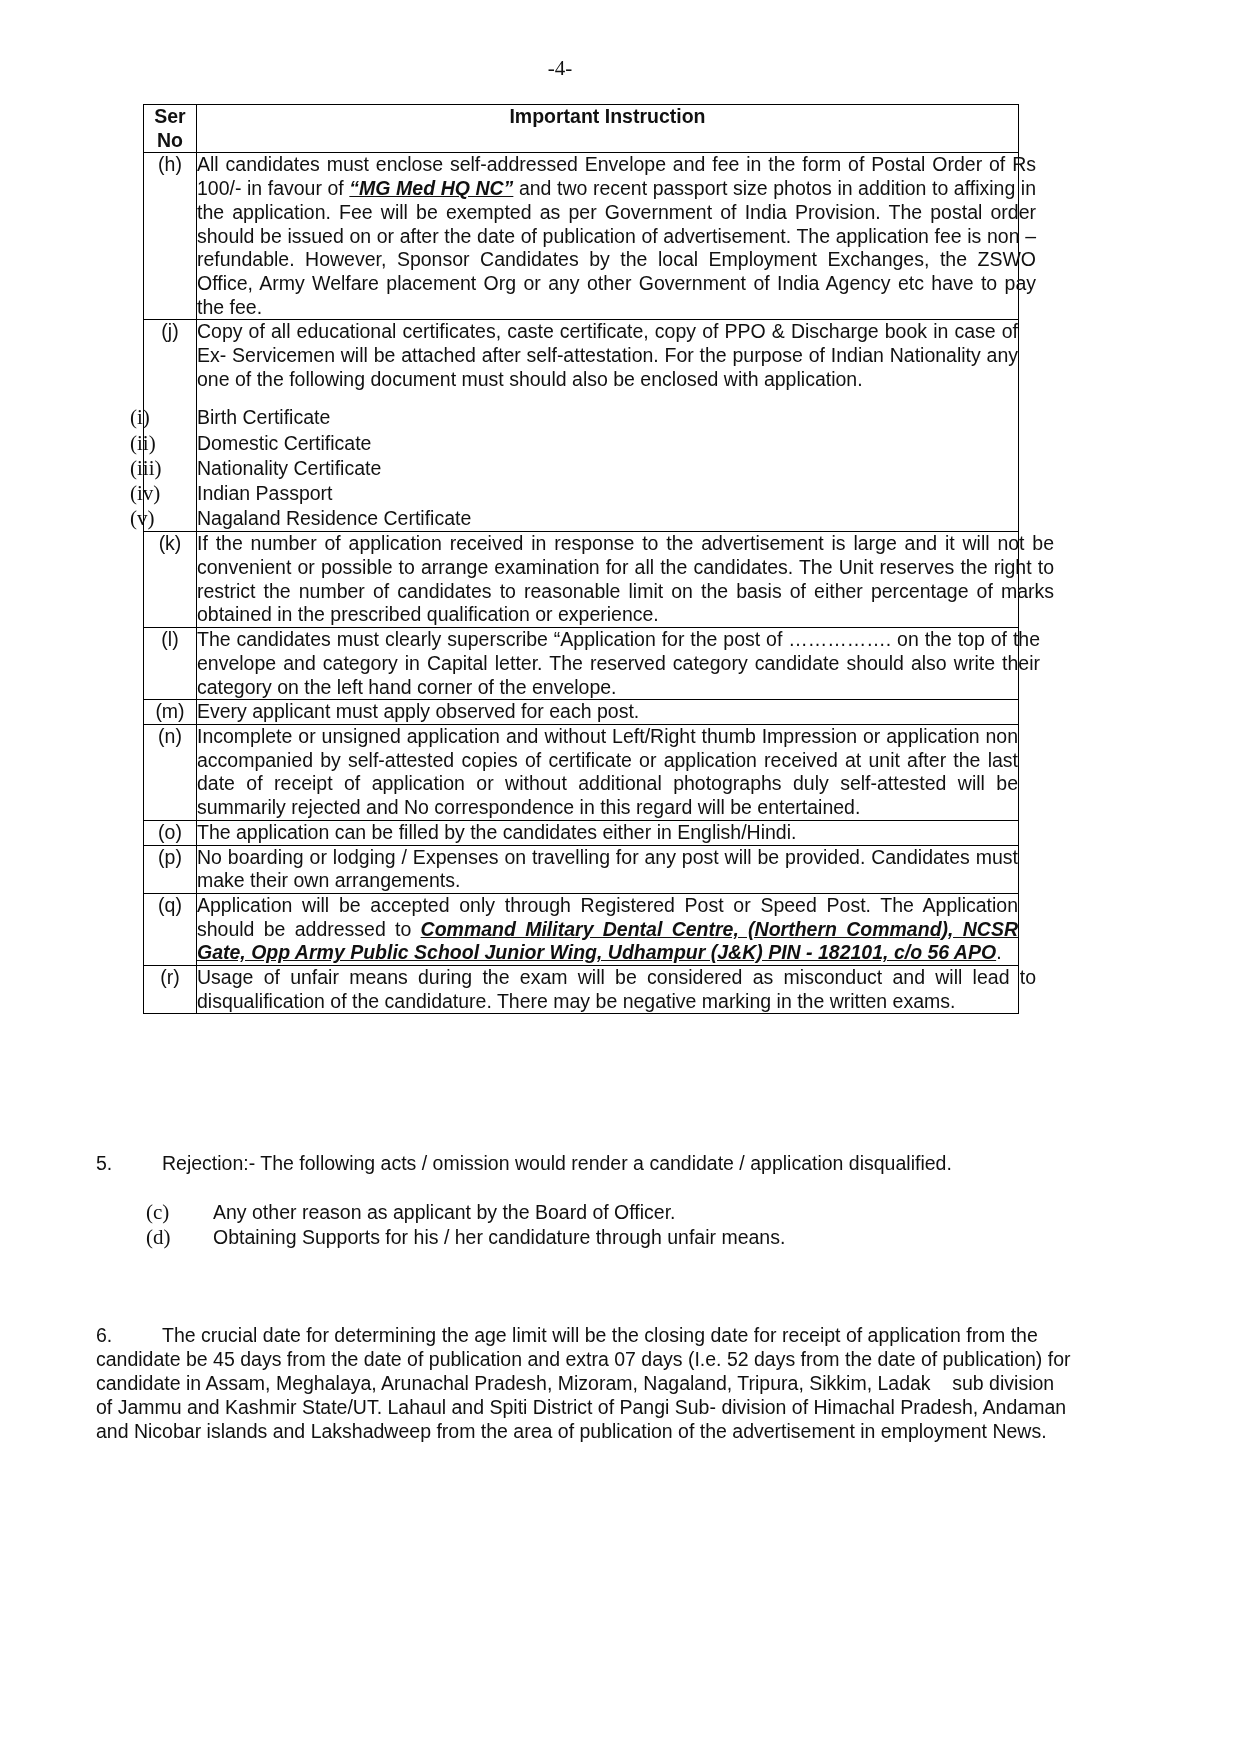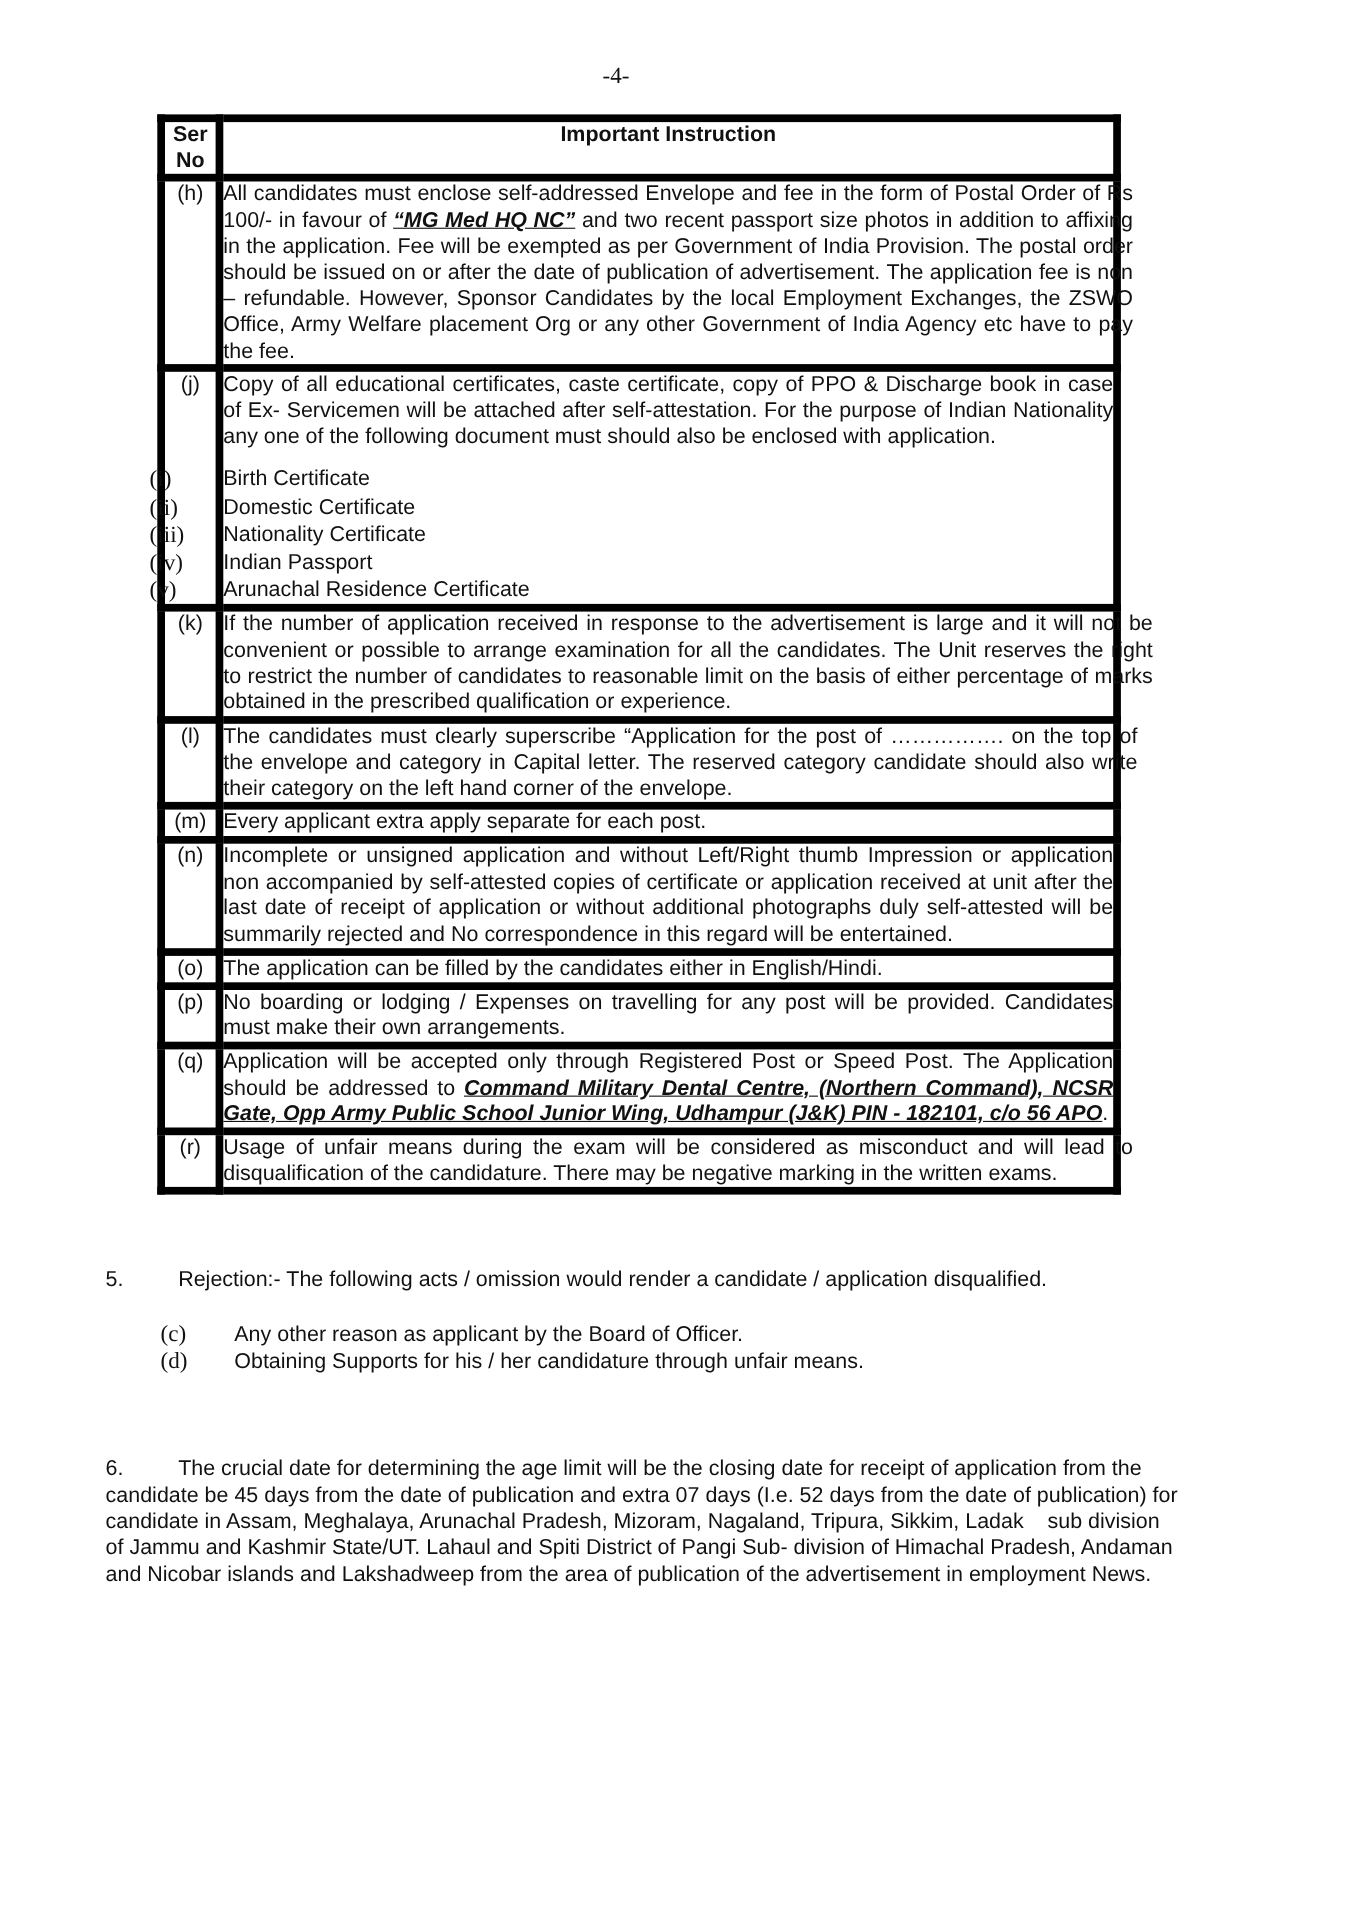--- a/index.html
+++ b/index.html
@@ -10,21 +10,21 @@
   }
   .page-number {
     position: absolute; top: 56px; left: 0; width: 1120px; text-align: center;
     font-family: "Liberation Serif", serif; font-size: 21px;
   }
   table.instr {
     position: absolute; left: 143px; top: 104px; width: 876px;
     border-collapse: collapse; table-layout: fixed;
   }
   table.instr td, table.instr th {
-    border: 7px solid #000000; vertical-align: top; padding: 0;
+    border: 1px solid #000000; vertical-align: top; padding: 0;
     line-height: 23.7px;
   }
   table.instr th { font-weight: bold; }
   col.ser { width: 53px; }
   th.ser-h { text-align: center; padding-top: 0px; }
   th.ins-h { text-align: center; }
   td.ser { text-align: center; }
   td.txt { padding: 0 10px 0 9px; text-align: justify; }
   .bu { font-weight: bold; text-decoration: underline; font-style: italic; }
   .overflow { margin-right: -28px; }
@@ -88,40 +88,40 @@
           <div class="sub-row">
             <span class="sub-num">(iii)</span>
             <span>Nationality Certificate</span>
           </div>
           <div class="sub-row">
             <span class="sub-num">(iv)</span>
             <span>Indian Passport</span>
           </div>
           <div class="sub-row">
             <span class="sub-num">(v)</span>
-            <span>Arunachal Residence Certificate</span>
+            <span>Nagaland Residence Certificate</span>
           </div>
         </div>
       </td>
     </tr>
     <tr>
       <td class="ser">(k)</td>
       <td class="txt">
           <div class="overflow" style="margin-right:-36px;">If the number of application received in response to the advertisement is large and it will not be convenient or possible to arrange examination for all the candidates. The Unit reserves the right to restrict the number of candidates to reasonable limit on the basis of either percentage of marks obtained in the prescribed qualification or experience.</div>
         </td>
     </tr>
     <tr>
       <td class="ser">(l)</td>
       <td class="txt">
           <div class="overflow" style="margin-right:-22px;">The candidates must clearly superscribe “Application for the post of ……………. on the top of the envelope and category in Capital letter. The reserved category candidate should also write their category on the left hand corner of the envelope.</div>
         </td>
     </tr>
     <tr>
       <td class="ser">(m)</td>
-      <td class="txt">Every applicant extra apply separate for each post.</td>
+      <td class="txt">Every applicant must apply observed for each post.</td>
     </tr>
     <tr>
       <td class="ser">(n)</td>
       <td class="txt">Incomplete or unsigned application and without Left/Right thumb Impression or application non accompanied by self-attested copies of certificate or application received at unit after the last date of receipt of application or without additional photographs duly self-attested will be summarily rejected and No correspondence in this regard will be entertained.</td>
     </tr>
     <tr>
       <td class="ser">(o)</td>
       <td class="txt">The application can be filled by the candidates either in English/Hindi.</td>
     </tr>
     <tr>

